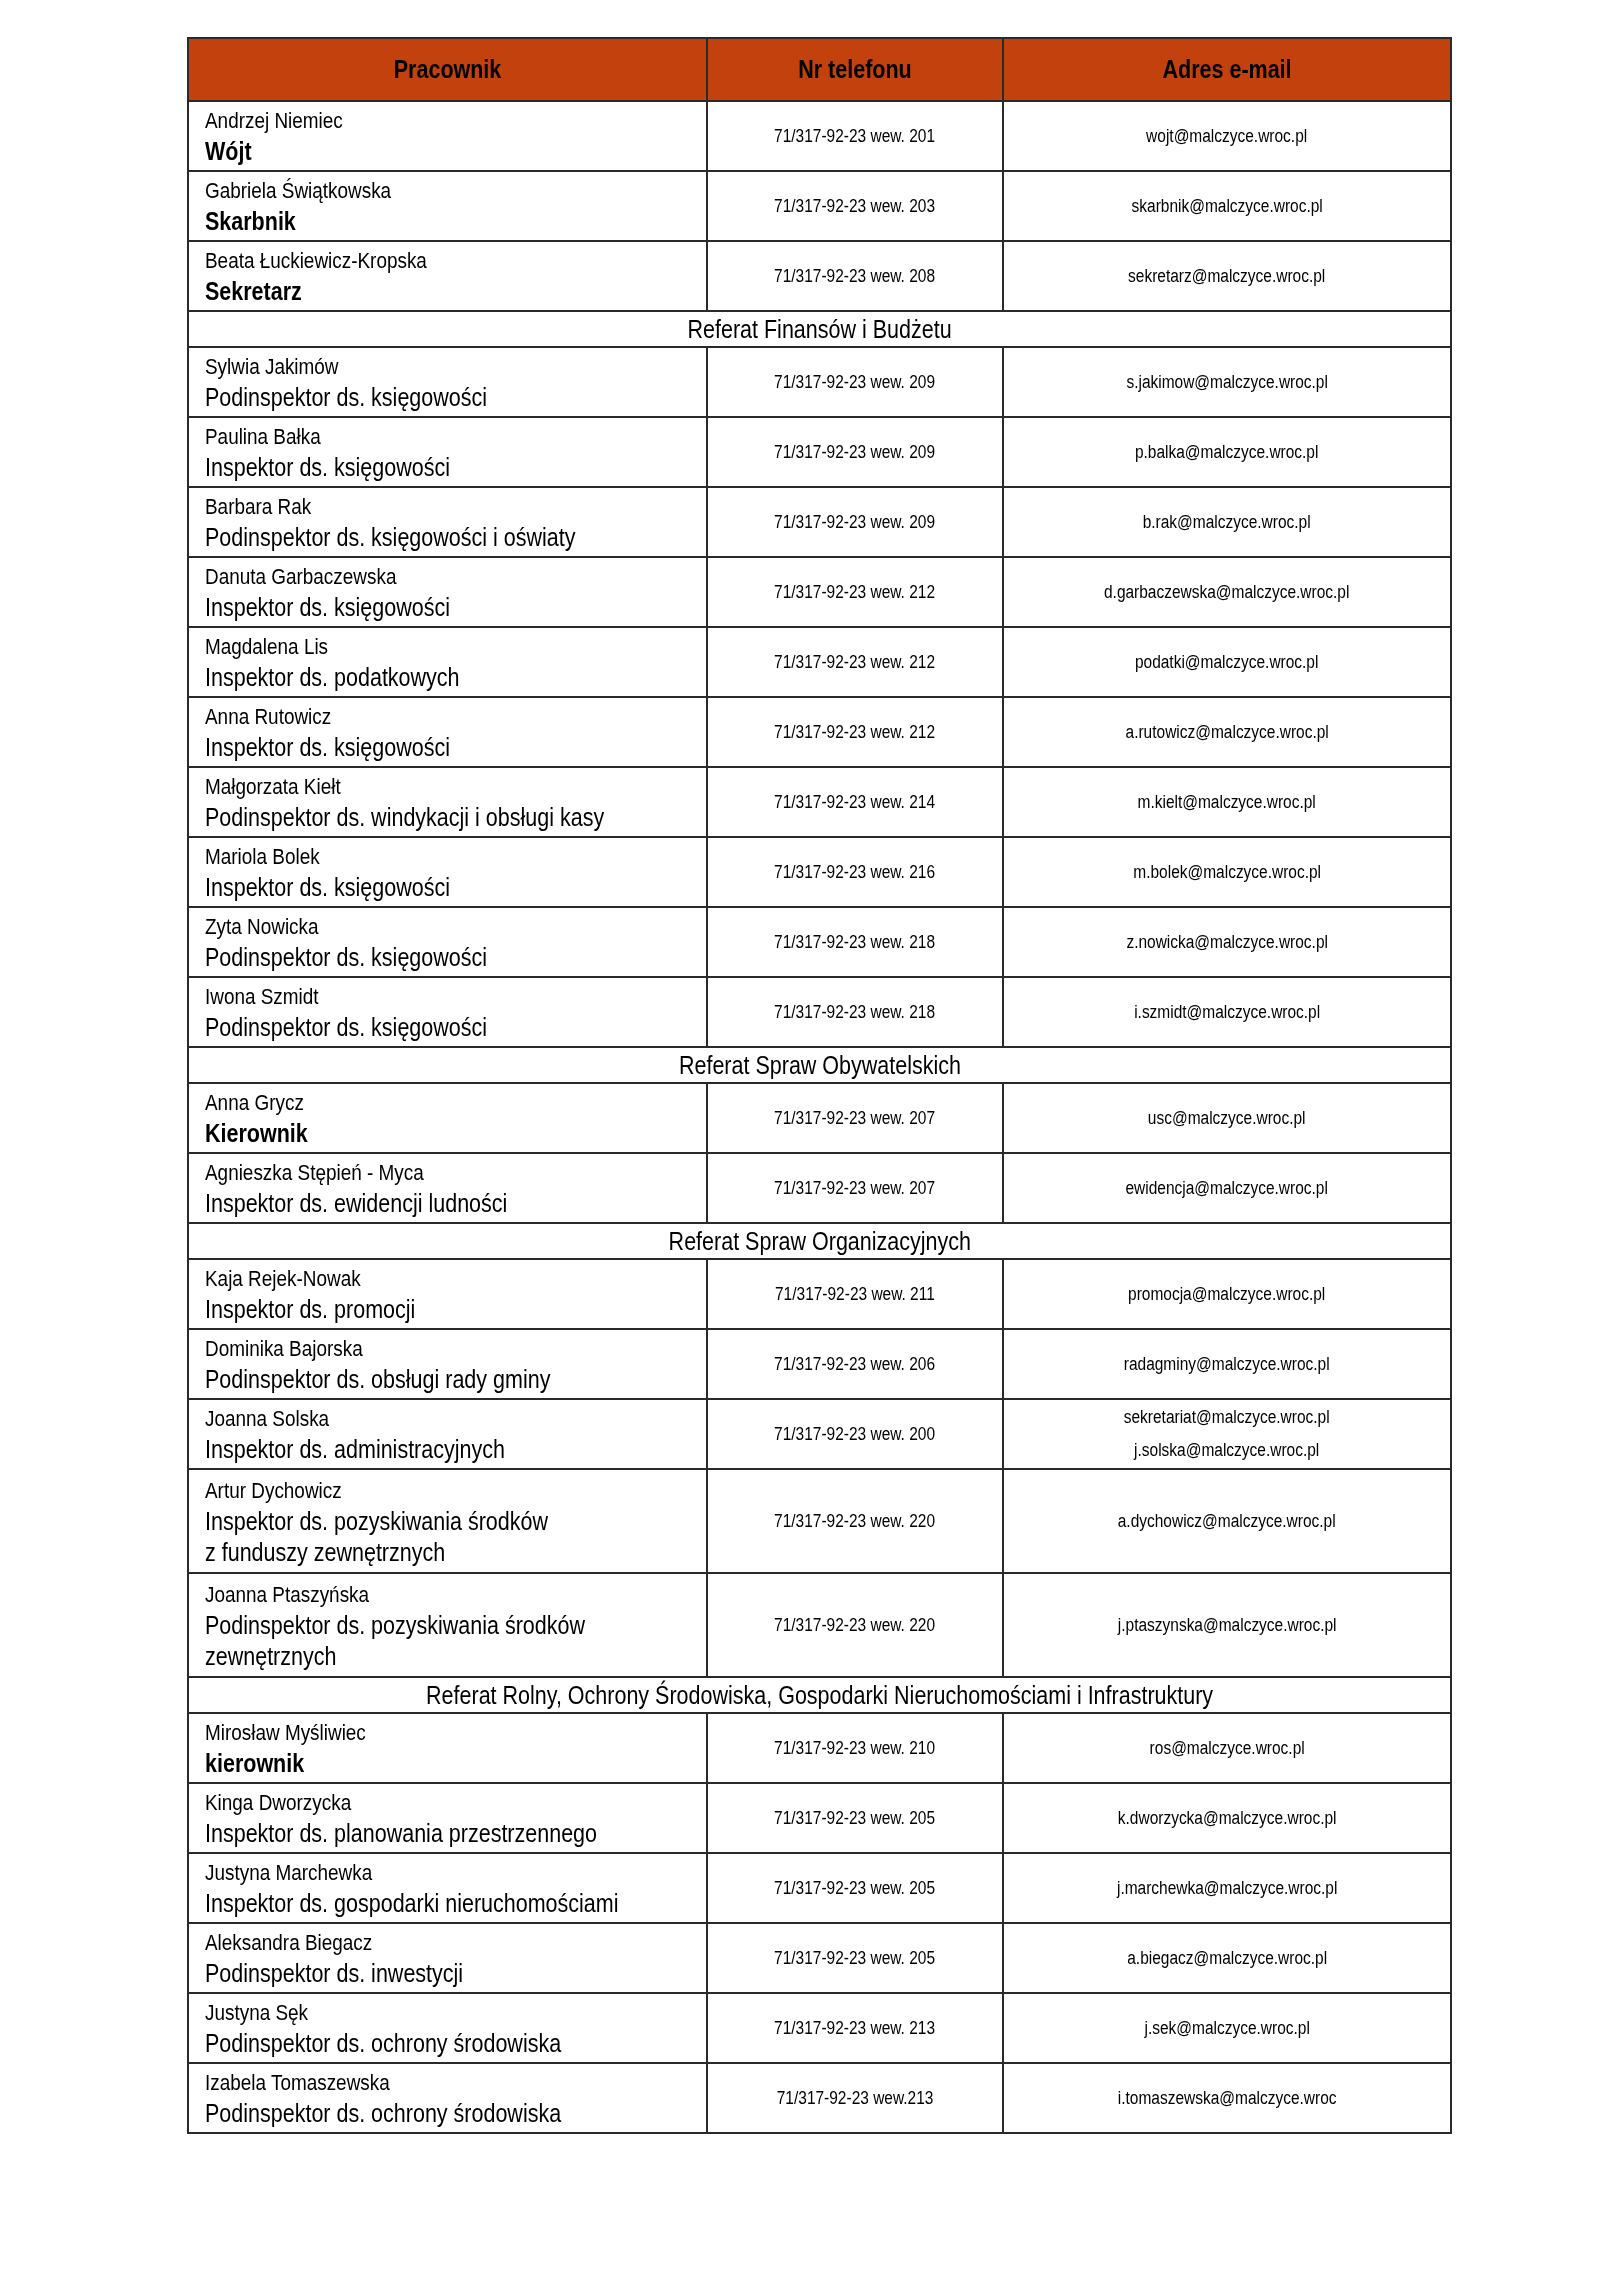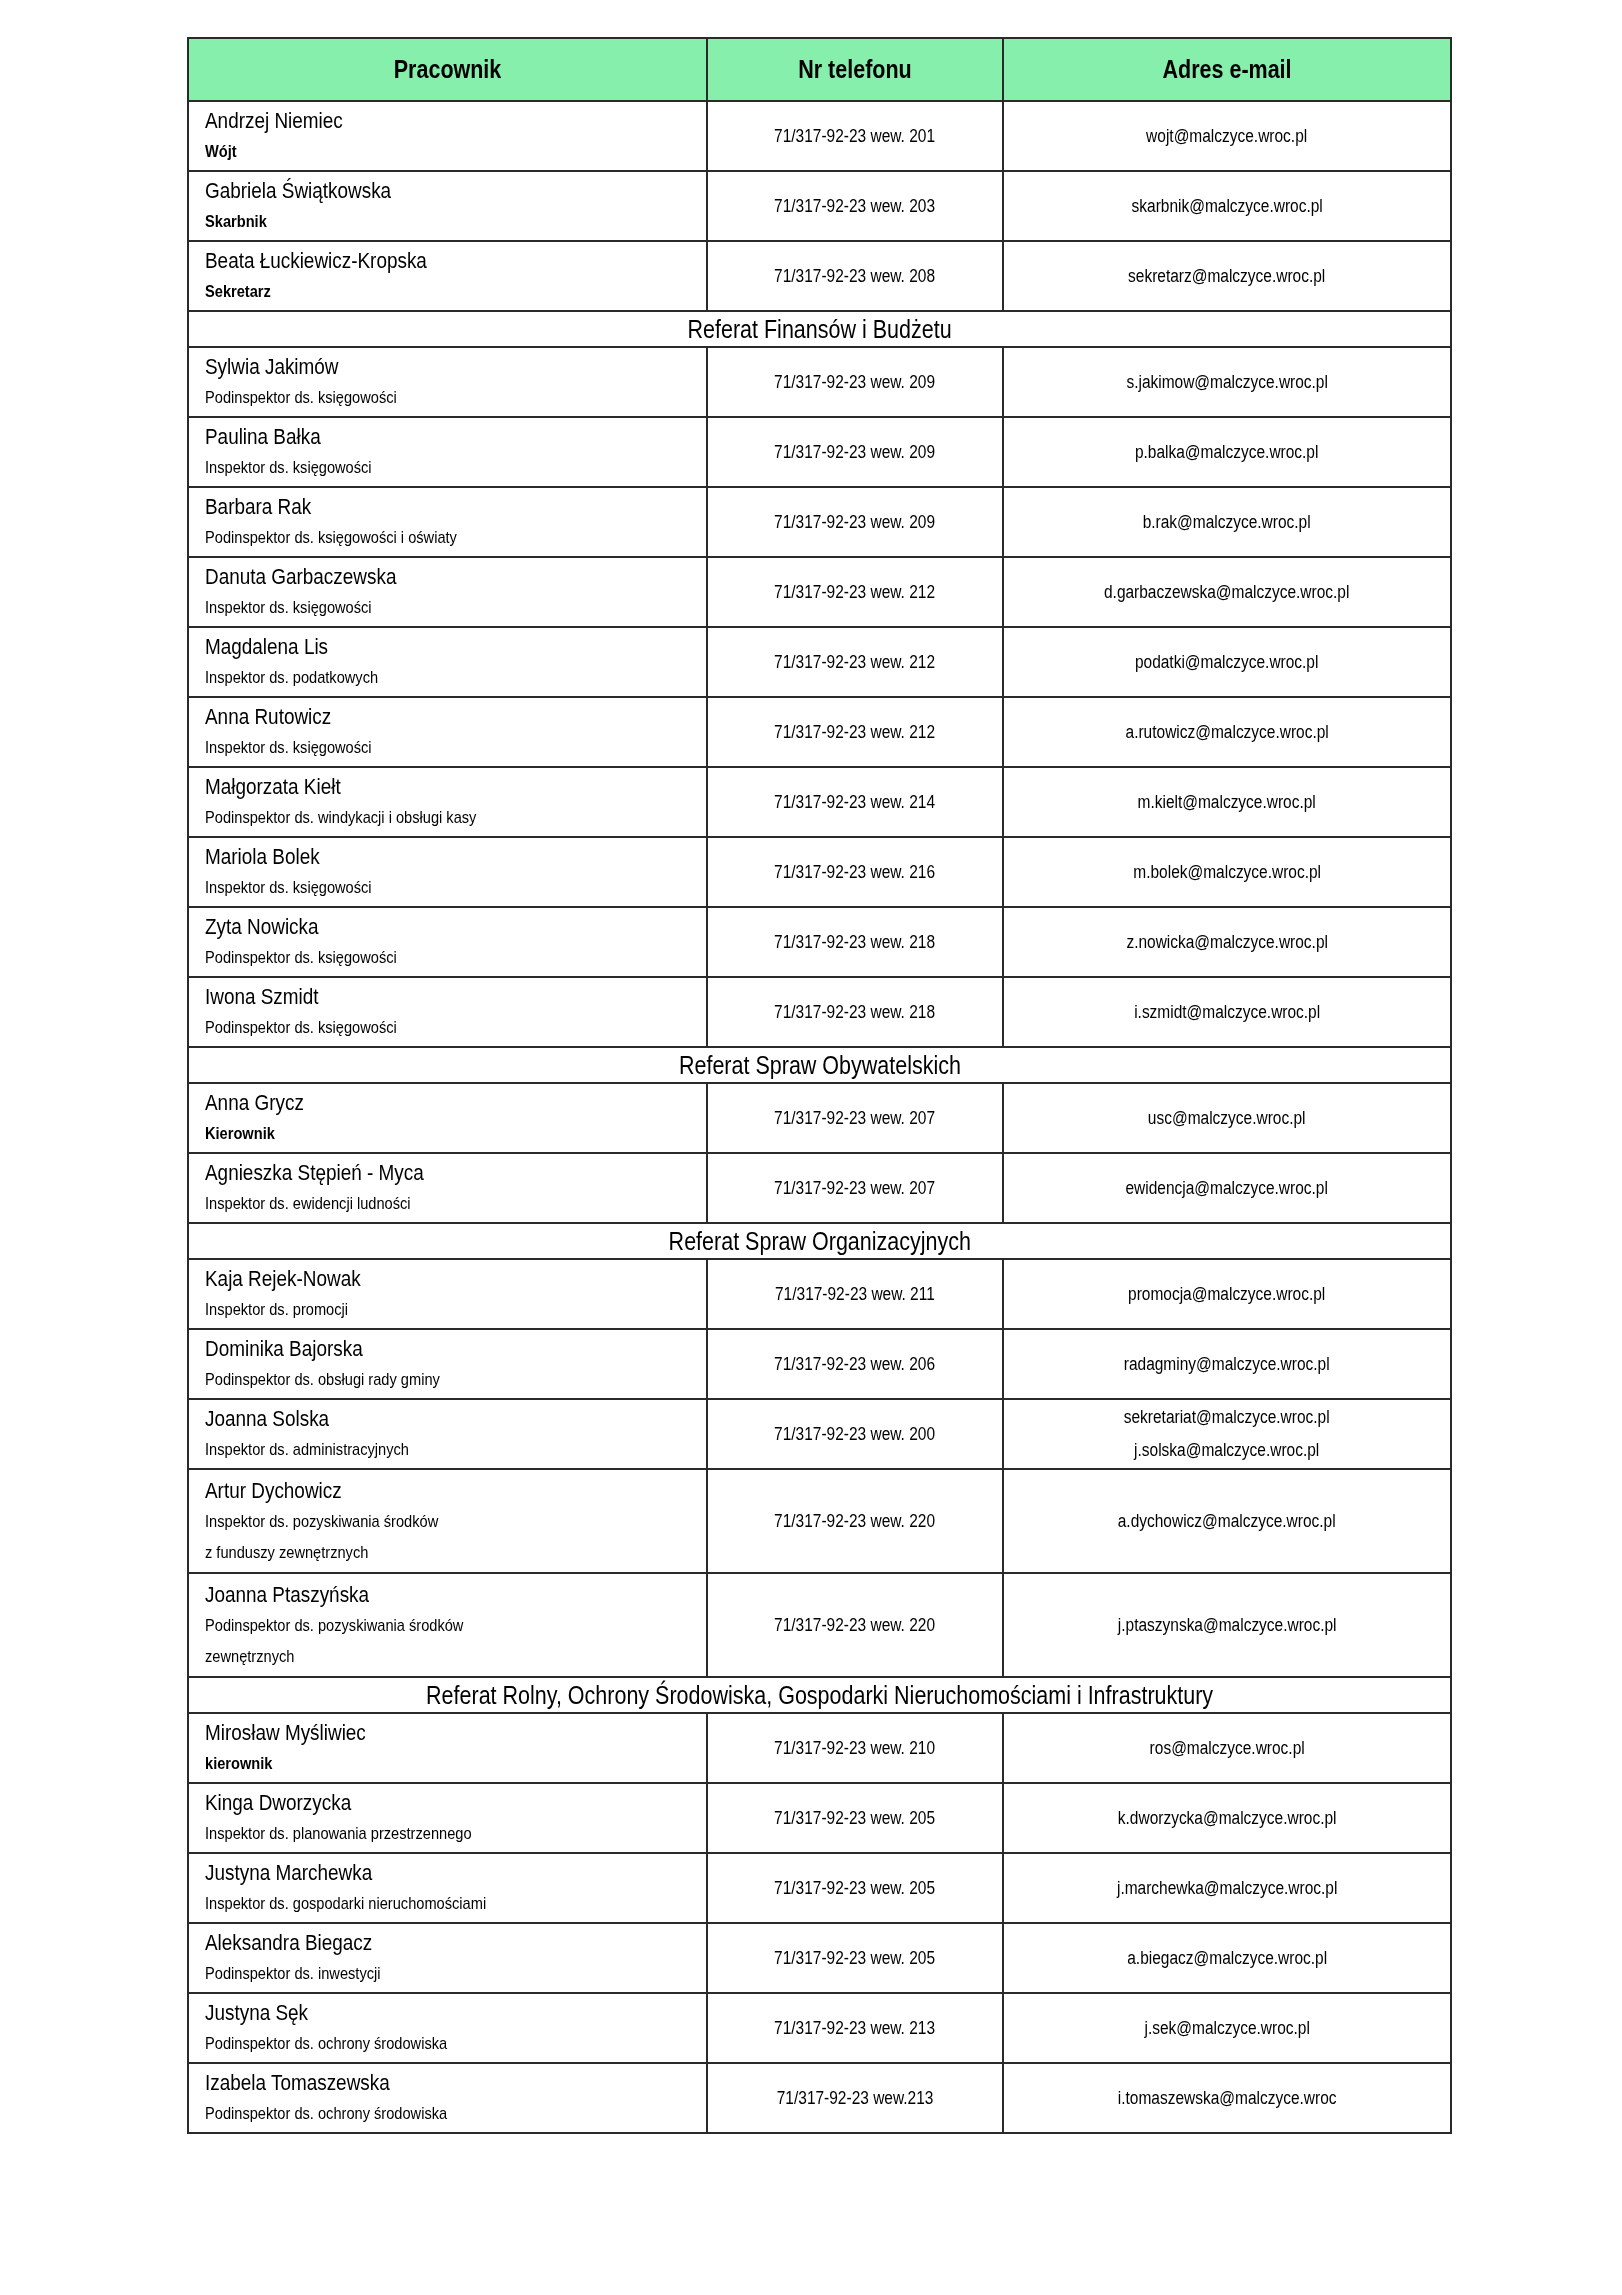--- a/index.html
+++ b/index.html
@@ -6,27 +6,27 @@
   body { width:1622px; height:2295px; position:relative; font-family:"Liberation Sans", sans-serif; color:#000; }
   table.contacts {
     position:absolute; left:187px; top:37px; width:1263px;
     border-collapse:collapse; table-layout:fixed;
   }
   table.contacts col.c1 { width:519px; }
   table.contacts col.c2 { width:296px; }
   table.contacts col.c3 { width:448px; }
   th, td { border:2px solid #2a2a2a; padding:0; }
   th {
-    background:#86efac; height:61px; font-weight:bold; font-size:25px;
+    background:#c2410c; height:61px; font-weight:bold; font-size:25px;
     text-align:center; vertical-align:middle; transform-origin:center;
   }
   td { height:68px; vertical-align:middle; }
   td.person { padding:0 0 0 15.7px; line-height:31px; }
   td.person .name { display:block; font-size:22px; white-space:nowrap; }
-  td.person .role { display:block; font-size:17px; white-space:nowrap; }
+  td.person .role { display:block; font-size:25px; white-space:nowrap; }
   td.person .role.bold { font-weight:bold; }
   td.phone, td.email { text-align:center; font-size:18px; white-space:nowrap; }
   td.email .line { display:block; line-height:33px; }
   tr.triple td { height:102px; }
   tr.section td { height:34px; text-align:center; font-weight:normal; font-size:25px; }
   th span, td span { display:inline-block; }
   .narrow { display:inline-block; transform:scaleX(0.86); transform-origin:left center; }
   .narrow-c { display:inline-block; transform:scaleX(0.86); transform-origin:center center; }
 </style>
 </head>

